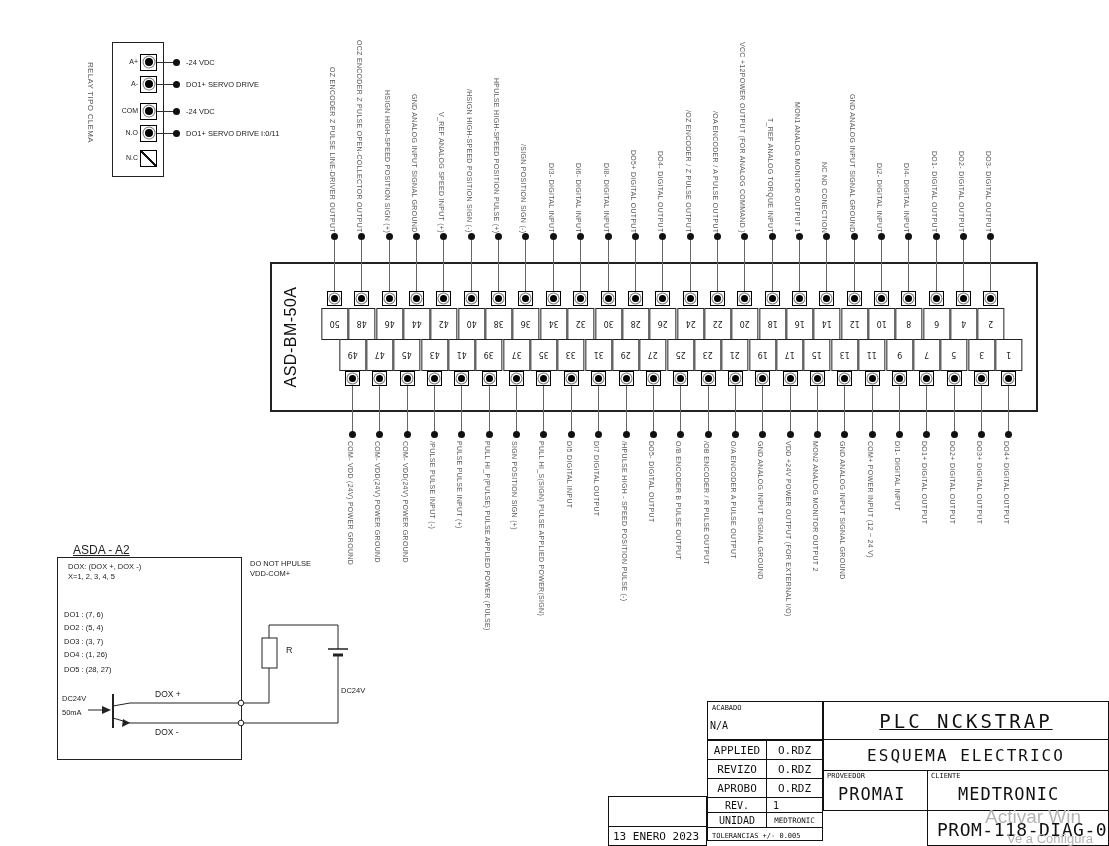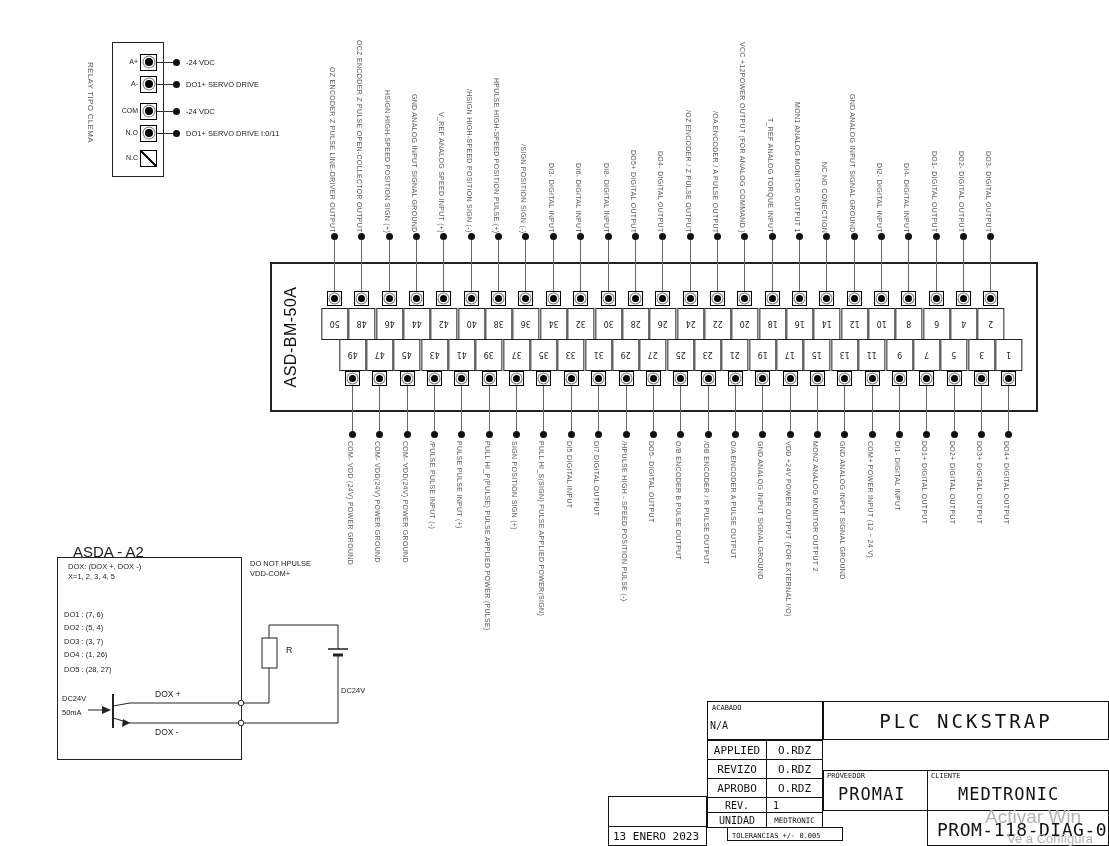--- a/index.html
+++ b/index.html
@@ -419,21 +419,21 @@
       <div class="vlab" style="left: 976.05px; top: 441px;">DO3+ DIGITAL OUTPUT</div>
       <div class="pin-num" style="left: 994.9px; top: 339px; width: 27.35px; height: 32px;">1</div>
       <div class="term" style="left: 1001.4px; top: 371px;">
         <div class="term-dot"></div>
       </div>
       <div class="vline" style="left: 1008.4px; top: 386px; height: 48px;"></div>
       <div class="dot" style="left: 1005.4px; top: 431px;"></div>
       <div class="vlab" style="left: 1003.4px; top: 441px;">DO4+ DIGITAL OUTPUT</div>
     </div>
 
-  <div class="abs" style="left:73px;top:543px;font-size:15px;color:#222;text-decoration:underline;">ASDA - A2</div>
+  <div class="abs" style="left:73px;top:543px;font-size:12px;color:#222;text-decoration:underline;">ASDA - A2</div>
   <div class="box" style="left:57px;top:557px;width:185px;height:203px;border-width:1.5px;"></div>
   <div class="abs small" style="left:68px;top:562px;">DOX: (DOX +, DOX -)</div>
   <div class="abs small" style="left:68px;top:572px;">X=1, 2, 3, 4, 5</div>
   <div class="abs small" style="left:64px;top:610px;">DO1 : (7, 6)</div>
   <div class="abs small" style="left:64px;top:623px;">DO2 : (5, 4)</div>
   <div class="abs small" style="left:64px;top:637px;">DO3 : (3, 7)</div>
   <div class="abs small" style="left:64px;top:650px;">DO4 : (1, 26)</div>
   <div class="abs small" style="left:64px;top:665px;">DO5 : (28, 27)</div>
   <div class="abs small" style="left:62px;top:694px;">DC24V</div>
   <div class="abs small" style="left:62px;top:708px;">50mA</div>
@@ -498,26 +498,29 @@
     </div>
   <div class="tb-cell" style="left:766px;top:797px;width:57px;height:16px;">
       <span class="tb-mono" style="font-size:10px;position:absolute;left:6px;top:2px;">1</span>
     </div>
   <div class="tb-cell cen" style="left:707px;top:812px;width:60px;height:16px;">
       <span class="tb-mono" style="font-size:10px;">UNIDAD</span>
     </div>
   <div class="tb-cell cen" style="left:766px;top:812px;width:57px;height:16px;">
       <span class="tb-mono" style="font-size:7.5px;">MEDTRONIC</span>
     </div>
-  <div class="tb-cell" style="left:707px;top:827px;width:116px;height:14px;margin-left:20px;">
+  <div class="tb-cell" style="left:707px;top:827px;width:116px;height:14px;">
       <span class="tb-mono" style="font-size:7px;position:absolute;left:4px;top:4px;">TOLERANCIAS +/- 0.005</span>
     </div>
 
   <div class="tb-cell cen" style="left:823px;top:701px;width:286px;height:39px;">
-      <span class="tb-mono" style="font-size:19px;letter-spacing:3px;">PLC NCKSTRAP</span>
+      <span class="tb-mono" style="font-size:19px;letter-spacing:3px;text-decoration:underline;">PLC NCKSTRAP</span>
+    </div>
+  <div class="tb-cell cen" style="left:823px;top:739px;width:286px;height:32px;">
+      <span class="tb-mono" style="font-size:16px;letter-spacing:2px;">ESQUEMA ELECTRICO</span>
     </div>
 
   <div class="tb-cell" style="left:823px;top:770px;width:105px;height:41px;"></div>
   <div class="abs tb-mono" style="left:827px;top:772px;font-size:7px;">PROVEEDOR</div>
   <div class="abs tb-mono" style="left:838px;top:784px;font-size:17px;letter-spacing:1px;">PROMAI</div>
   <div class="tb-cell" style="left:927px;top:770px;width:182px;height:41px;"></div>
   <div class="abs tb-mono" style="left:931px;top:772px;font-size:7px;">CLIENTE</div>
   <div class="abs tb-mono" style="left:958px;top:784px;font-size:17px;letter-spacing:1px;">MEDTRONIC</div>
 
   <div class="tb-cell" style="left:927px;top:810px;width:182px;height:36px;">

